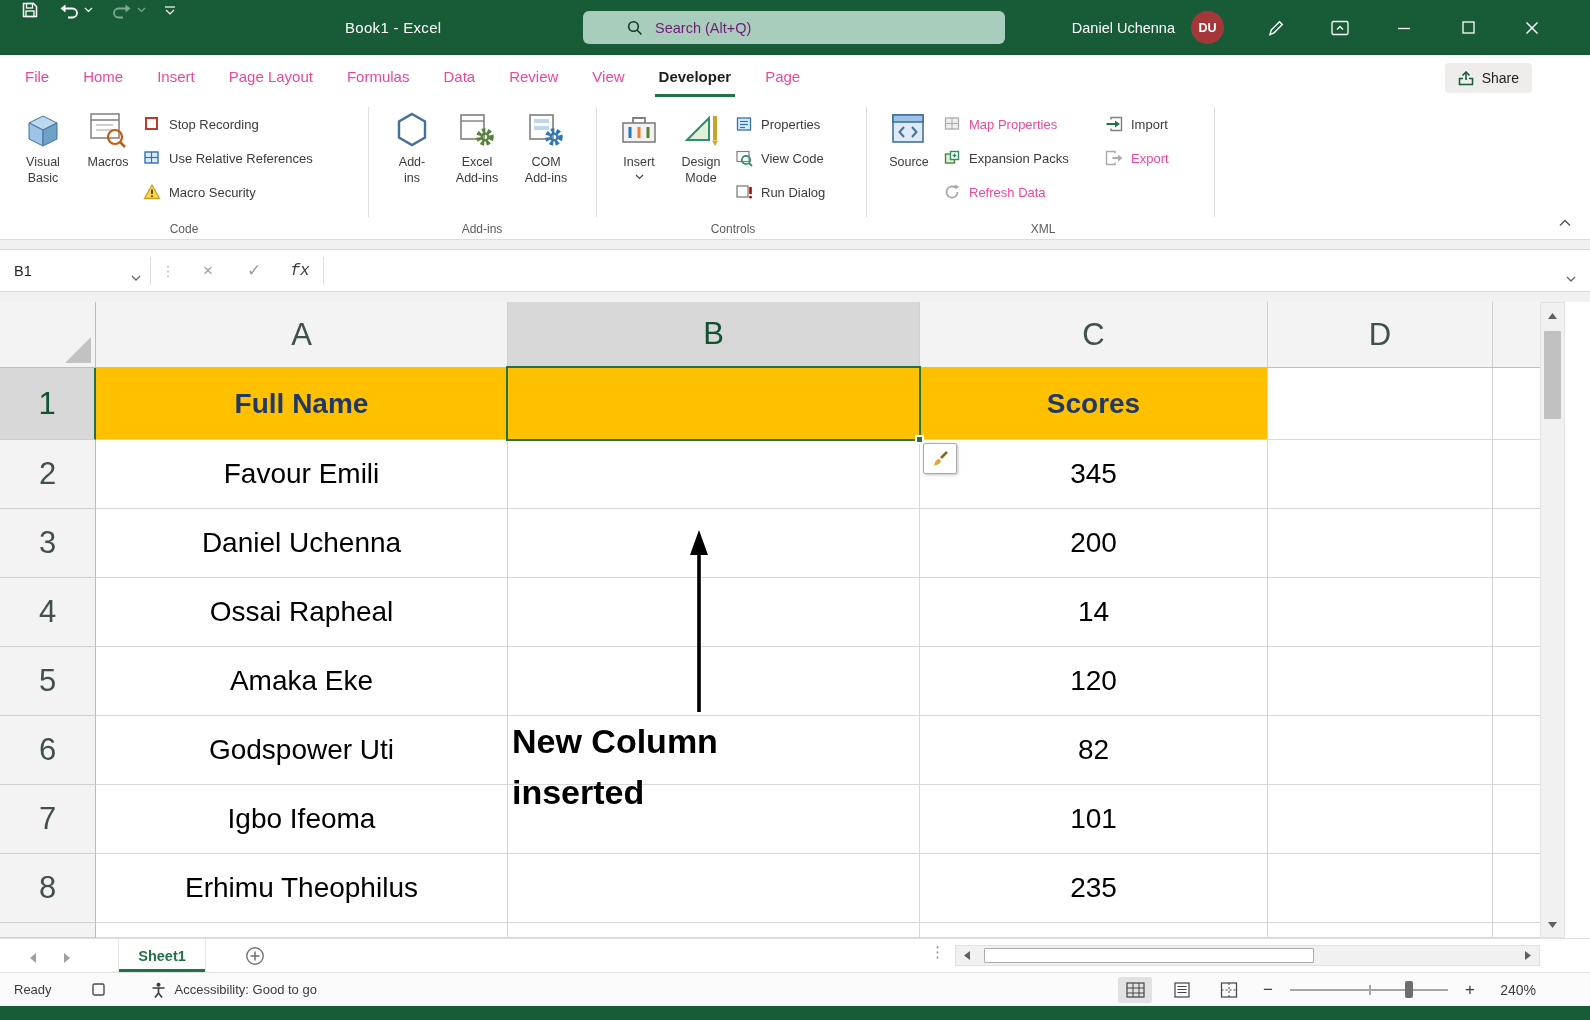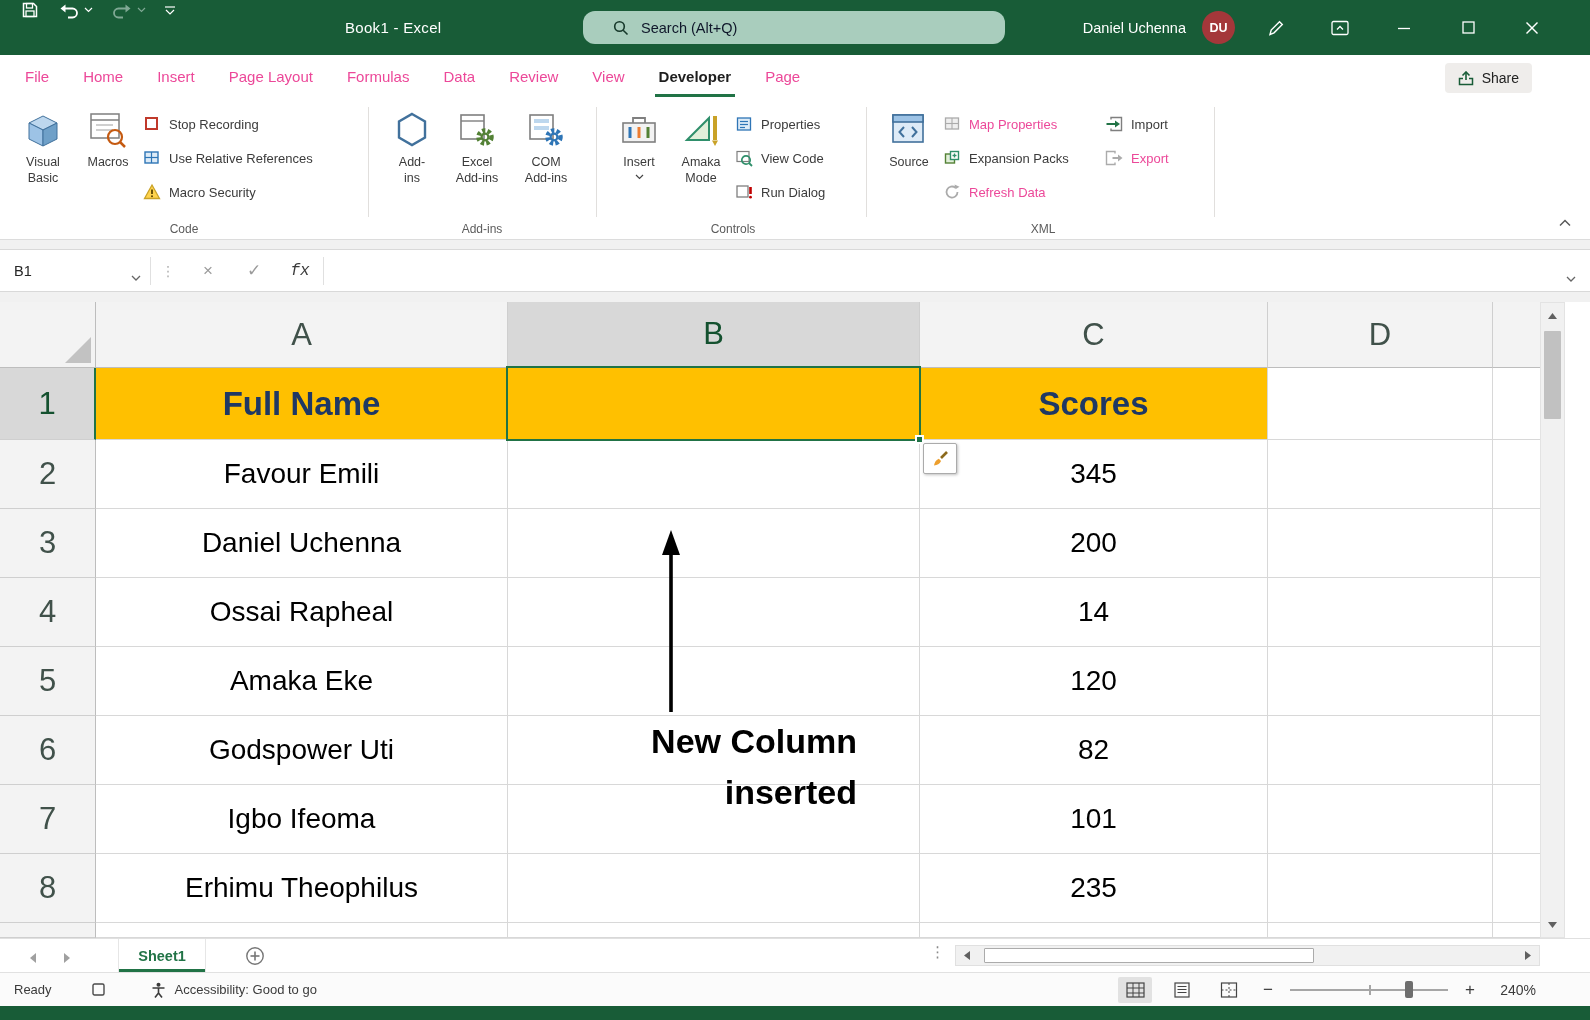--- a/index.html
+++ b/index.html
@@ -4,24 +4,24 @@
 <style>
 *{margin:0;padding:0;box-sizing:border-box}
 body{font-family:"Liberation Sans",sans-serif;background:#fff;overflow:hidden}
 .app{position:relative;width:1590px;height:1020px;background:#fff;overflow:hidden}
 
 
 .titlebar{position:absolute;top:0;left:0;width:100%;height:55px;background:#185C37;color:#fff;display:flex;align-items:flex-start}
 .qat{display:flex;align-items:center;gap:18px;padding-left:20px}
 .qat-btn{display:flex;align-items:center;gap:4px}
 .doc-title{position:absolute;left:345px;top:0;height:55px;display:flex;align-items:center;font-size:15px;color:#fff;letter-spacing:.3px}
-.searchbox{position:absolute;left:583px;top:11px;width:422px;height:33px;background:#A9CDBD;border-radius:12px;display:flex;align-items:center;gap:12px;padding-left:30px;color:#0f172a;font-size:14.5px}
+.searchbox{position:absolute;left:583px;top:11px;width:422px;height:33px;background:#A9CDBD;border-radius:6px;display:flex;align-items:center;gap:12px;padding-left:44px;color:#701a75;font-size:14.5px}
 .tb-right{position:absolute;right:26px;top:0;height:55px;display:flex;align-items:center}
 .user-name{font-size:14.5px;margin-right:16px;white-space:nowrap}
-.avatar{width:33px;height:33px;border-radius:50%;background:#A4373A;display:flex;align-items:center;justify-content:center;font-size:12.5px;font-weight:bold;margin-right:9px}
+.avatar{width:33px;height:33px;border-radius:50%;background:#A4373A;display:flex;align-items:center;justify-content:center;font-size:12.5px;font-weight:bold;margin-right:20px}
 .tb-ico{width:64px;height:55px;display:flex;align-items:center;justify-content:center}
 
 
 .tabsrow{position:absolute;top:55px;left:0;width:100%;height:42px;background:#fff;display:flex;align-items:stretch;padding-left:8px}
 .rtab{display:flex;align-items:center;padding:0 17px;font-size:15px;color:#ec4899;position:relative;white-space:nowrap}
 .rtab.active{color:#1E1E1E;font-weight:bold}
 .rtab.active::after{content:"";position:absolute;left:13px;right:13px;bottom:0;height:3px;background:#217346}
 .share-btn{position:absolute;right:58px;top:63px;height:30px;padding:0 13px;background:#EFEDEB;border-radius:4px;display:flex;align-items:center;gap:8px;font-size:14px;color:#222}
 
 
@@ -54,25 +54,25 @@
 .corner{width:96px;background:#F3F3F3;border-right:1px solid #BDBDBD;border-bottom:1px solid #BDBDBD;position:relative}
 .corner::after{content:"";position:absolute;right:4px;bottom:4px;border-left:26px solid transparent;border-bottom:26px solid #C2C2C2}
 .colhdr{display:flex;align-items:center;justify-content:center;font-size:31px;color:#40514A;background:#F3F3F3;border-right:1px solid #CFCFCF;border-bottom:1px solid #BDBDBD}
 .colhdr.selcol{background:#D8D8D8;color:#14512F;border-bottom:2px solid #217346}
 .row{display:flex;height:69px}
 .hrow{height:72px}
 .rowhdr{width:96px;display:flex;align-items:center;justify-content:center;font-size:31px;color:#40514A;background:#F3F3F3;border-right:1px solid #BDBDBD;border-bottom:1px solid #CFCFCF}
 .rowhdr.selrow{background:#D8D8D8;color:#14512F;border-right:2px solid #217346}
 .cell{border-right:1px solid #D8D8D8;border-bottom:1px solid #D8D8D8;display:flex;align-items:center;justify-content:center;font-size:28px;color:#000;overflow:hidden}
 .w-a{width:412px}.w-b{width:412px}.w-c{width:348px}.w-d{width:225px}.w-e{flex:1;border-right:none}
-.ycell{background:#FFC000;font-weight:bold;font-size:33px;color:#1F3864}
+.ycell{background:#FFC000;font-weight:bold;font-size:28px;color:#1F3864}
 .sel-b1{position:absolute;left:506px;top:64px;width:415px;height:75px;border:2px solid #217346;pointer-events:none;z-index:4}
 .fill-handle{position:absolute;right:-5px;bottom:-5px;width:9px;height:9px;background:#217346;border:2px solid #fff}
 .paint-btn{position:absolute;left:923px;top:141px;width:34px;height:31px;background:#fff;border:1px solid #ABABAB;border-radius:2px;box-shadow:1px 1px 3px rgba(0,0,0,.25);display:flex;align-items:center;justify-content:center;z-index:5}
-.annot{position:absolute;left:484px;top:228px;width:373px;text-align:right;pointer-events:none;z-index:6}
+.annot{position:absolute;left:512px;top:228px;width:373px;text-align:left;pointer-events:none;z-index:6}
 .annot svg{display:block;margin:0 auto}
 .annot-text{font-size:34px;font-weight:bold;color:#000;line-height:1.5;margin-top:4px}
 
 
 .vscroll{position:absolute;left:1540px;top:302px;width:25px;height:636px;background:#F1F1F1;border:1px solid #E3E3E3}
 .vs-arrow{position:absolute;left:0;width:100%;height:25px;display:flex;align-items:center;justify-content:center}
 .vs-thumb{position:absolute;left:3px;top:28px;width:17px;height:88px;background:#C1C1C1;border-radius:1px}
 
 
 .sheetbar{position:absolute;top:938px;left:0;width:100%;height:34px;background:#fff;border-top:1px solid #E0E0E0}
@@ -318,21 +318,21 @@
           </svg>
       </div>
       <div class="bigbtn" style="left:68px;width:62px">
         <span class="bicon">
             <svg width="40" height="38">
               <polygon points="6,29 28,7 28,29" fill="#E2EFDA" stroke="#2F8F6B" stroke-width="2"></polygon>
               <line x1="34" y1="5" x2="34" y2="29" stroke="#C9A227" stroke-width="4"></line>
               <polygon points="34,35 31,29.5 37,29.5" fill="#C9A227"></polygon>
             </svg>
           </span>
-        <span>Amaka</span>
+        <span>Design</span>
         <span>Mode</span>
       </div>
       <div class="smallbtn" style="left:132px;top:15px">
         <span class="sicon">
             <svg width="18" height="18">
               <rect x="2.5" y="3" width="13" height="12" fill="#DDEBF7" stroke="#2E75B6" stroke-width="1.3"></rect>
               <line x1="5" y1="6.5" x2="13" y2="6.5" stroke="#2E75B6" stroke-width="1.2"></line>
               <line x1="5" y1="9.5" x2="13" y2="9.5" stroke="#2E75B6" stroke-width="1.2"></line>
               <line x1="5" y1="12.5" x2="10" y2="12.5" stroke="#2E75B6" stroke-width="1.2"></line>
             </svg>

